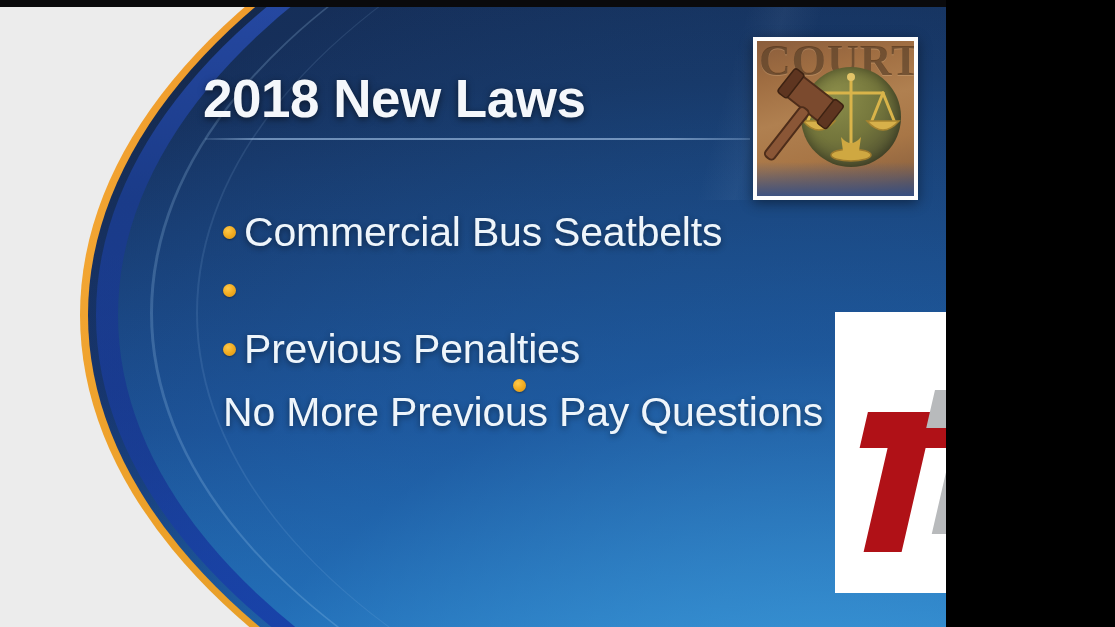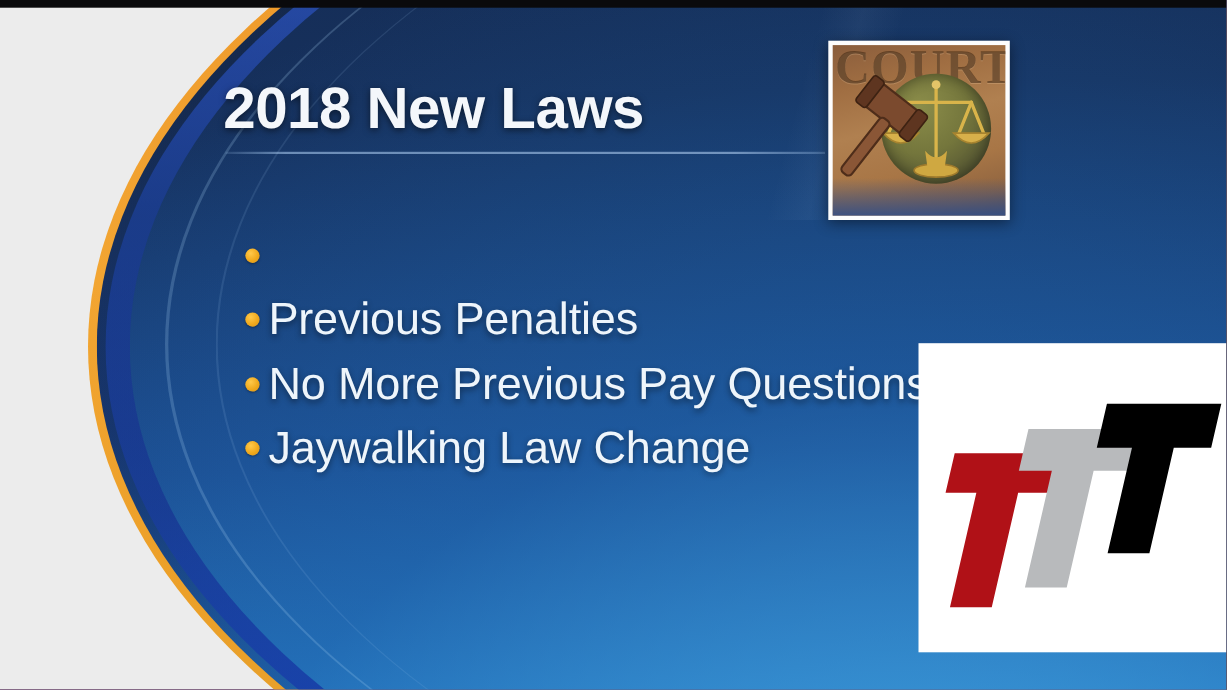--- a/index.html
+++ b/index.html
@@ -2,25 +2,26 @@
 <html><head>
 <meta charset="utf-8">
 <style>
   html, body {
     margin: 0;
     padding: 0;
     background: #000;
   }
   #stage {
     position: relative;
-    width: 1115px;
+    width: 899px;
     height: 627px;
     overflow: hidden;
     font-family: "Liberation Sans", sans-serif;
     background: #701a75;
+    padding-left: 47px;
   }
 
   
   .bg-gray {
     position: absolute;
     inset: 0;
     background: #ececec;
   }
 
   
@@ -224,21 +225,21 @@
     top: 312px;
     width: 280px;
     height: 281px;
     background: #ffffff;
     z-index: 30;
     overflow: hidden;
   }
   .logo-svg { position: absolute; left: 0; top: 0; }
 
   
-  .occluded { overflow: visible; }
+  .occluded { overflow: visible; flex-direction: column; }
 </style>
 </head>
 <body>
 
 <div id="stage">
 
   <div class="bg-gray"></div>
   <div class="bg-blue-wrap">
     <div class="bg-orange"></div>
     <div class="bg-blue"></div>
@@ -250,32 +251,32 @@
   </div>
 
   <div class="top-bar"></div>
 
   <div class="title">2018 New Laws</div>
   <div class="title-rule"></div>
 
   <div class="bullets">
     <div class="bullet-row">
       <span class="dot"></span>
+      <span class="bullet-text">Commercial Bus Seatbelts</span>
+    </div>
+    <div class="bullet-row">
+      <span class="dot"></span>
     </div>
     <div class="bullet-row">
       <span class="dot"></span>
       <span class="bullet-text">Previous Penalties</span>
     </div>
     <div class="bullet-row occluded">
       <span class="dot"></span>
       <span class="bullet-text">No More Previous Pay Questions</span>
-    </div>
-    <div class="bullet-row">
-      <span class="dot"></span>
-      <span class="bullet-text">Jaywalking Law Change</span>
     </div>
   </div>
 
   <div class="court-frame">
     <div class="court-img">
       <div class="court-word">COURT</div>
       <div class="court-disc"></div>
       <svg class="court-svg" width="157" height="155" viewBox="0 0 157 155">
         <g stroke="#d9b44a" stroke-width="3" fill="none" stroke-linecap="round">
           <line x1="94" y1="38" x2="94" y2="110"></line>

